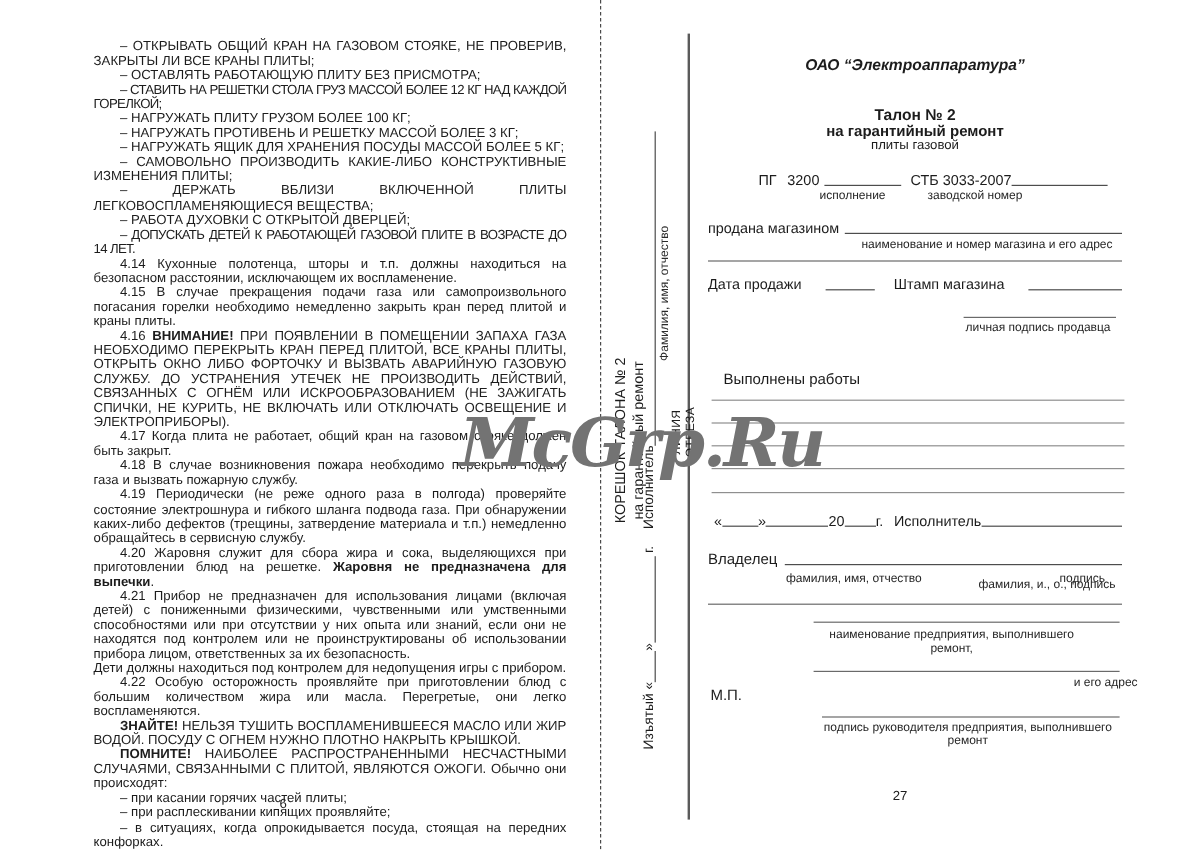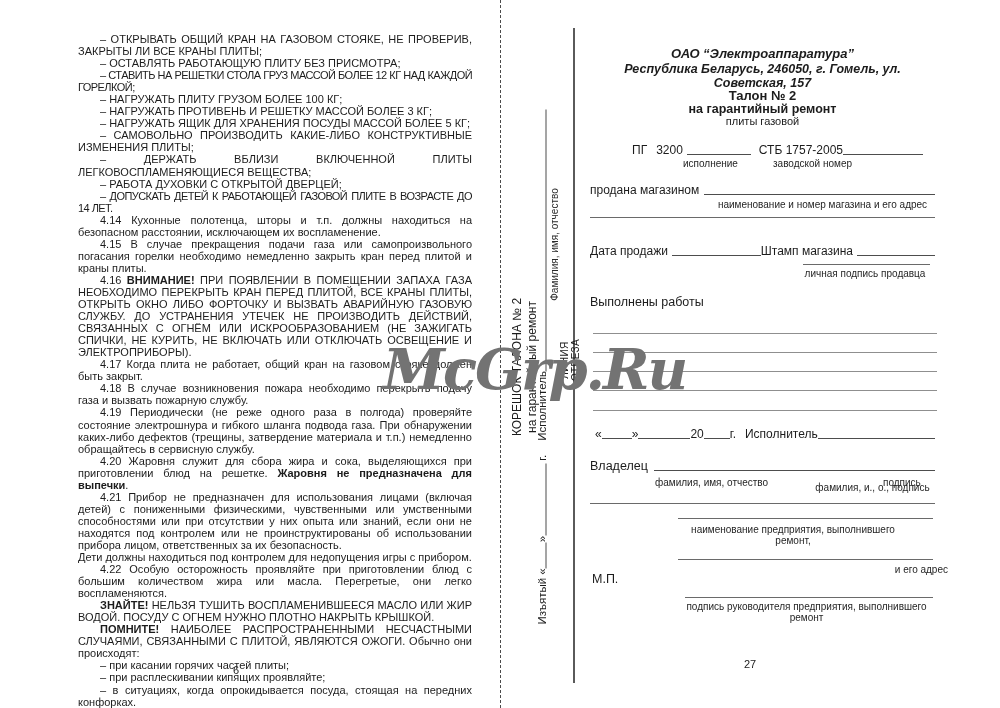--- a/index.html
+++ b/index.html
@@ -98,53 +98,52 @@
         <span class="bl grow"></span>
     </div>
     <span id="stub-hint">Фамилия, имя, отчество</span>
   </div>
 
   <div class="rot" id="cut-label">ЛИНИЯ ОТРЕЗА</div>
 
   <div id="talon">
 
     <div class="abs ctr bi" style="top:46px;font-size:13px;">ОАО “Электроаппаратура”</div>
-    <div class="abs ctr bi" style="top:62px;font-size:12.5px;">Республика Беларусь, 246050, г. Гомель, ул. Советская, 157</div>
     <div class="abs ctr bb" style="top:88px;font-size:13px;">Талон № 2</div>
     <div class="abs ctr bb" style="top:102px;font-size:12.5px;">на гарантийный ремонт</div>
     <div class="abs ctr" style="top:115px;font-size:11px;">плиты газовой</div>
 
     <div class="abs frow" style="top:143px;left:42px;">
       <span>ПГ</span>
       <span style="width:9px;"></span>
       <span>3200</span>
       <span class="bl" style="width:64px;margin-left:4px;"></span>
-      <span style="margin-left:8px;">СТБ 1757-2005</span>
+      <span style="margin-left:8px;">СТБ 3033-2007</span>
       <span class="bl" style="width:80px;"></span>
     </div>
     <span class="hint" style="position:absolute;left:93px;top:158px;">исполнение</span>
     <span class="hint" style="position:absolute;left:183px;top:158px;">заводской номер</span>
 
     <div class="abs frow" style="top:183px;">
       <span>продана магазином</span>
       <span class="bl grow" style="margin-left:5px;"></span>
     </div>
     <span class="hint" style="position:absolute;left:120px;top:199px;width:225px;text-align:center;">наименование и номер магазина и его адрес</span>
     <div class="shortline" style="left:0;width:345px;top:217px;"></div>
 
-    <div class="abs frow" style="top:244px;">
+    <div class="abs frow" style="top:230px;gap:16px;">
       <span>Дата продажи</span>
       <span class="bl grow" style="margin-left:4px;"></span>
       <span>Штамп магазина</span>
       <span class="bl" style="width:78px;margin-left:4px;"></span>
     </div>
     <div class="shortline" style="left:213px;width:127px;top:264px;"></div>
     <span class="hint" style="position:absolute;left:210px;top:268px;width:130px;text-align:center;">личная подпись продавца</span>
 
-    <div class="abs" style="top:295px;font-size:12.5px;">Выполнены работы</div>
+    <div class="abs" style="top:309px;font-size:12.5px;margin-left:13px;">Выполнены работы</div>
 
     <div class="ruled" style="top:333px;"></div>
     <div class="ruled" style="top:352px;"></div>
     <div class="ruled" style="top:371px;"></div>
     <div class="ruled" style="top:390px;"></div>
     <div class="ruled" style="top:410px;"></div>
 
     <div class="abs frow" style="top:427px;left:5px;">
       <span>«</span>
       <span class="bl" style="width:30px;"></span>

